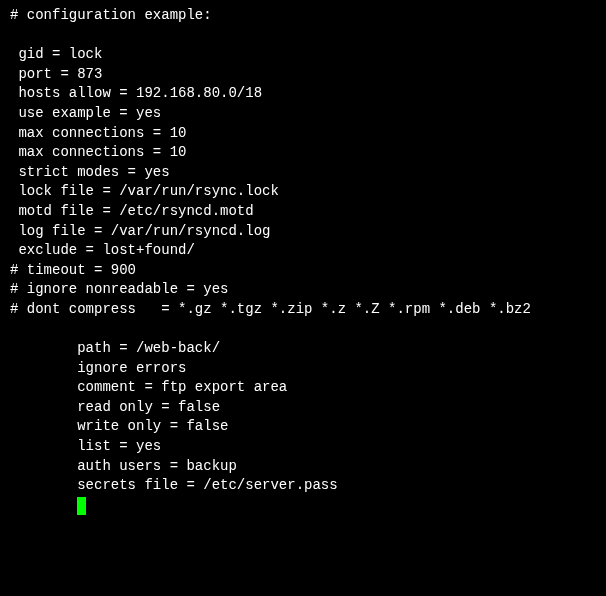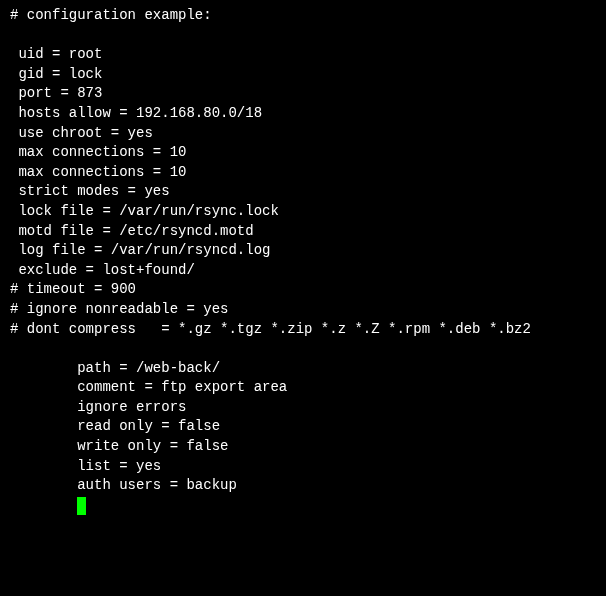--- a/index.html
+++ b/index.html
@@ -30,37 +30,37 @@
       vertical-align: bottom;
       margin-left: 8ch;
     }
   </style>
 </head>
 <body>
 
 <div>
   <div class="line"># configuration example:</div>
   <div class="line"></div>
-  <div class="line"> uid = root</div>
   <div class="line"> gid = lock</div>
   <div class="line"> port = 873</div>
   <div class="line"> hosts allow = 192.168.80.0/18</div>
-  <div class="line"> use chroot = yes</div>
+  <div class="line"> use example = yes</div>
   <div class="line"> max connections = 10</div>
   <div class="line"> max connections = 10</div>
   <div class="line"> strict modes = yes</div>
   <div class="line"> lock file = /var/run/rsync.lock</div>
   <div class="line"> motd file = /etc/rsyncd.motd</div>
   <div class="line"> log file = /var/run/rsyncd.log</div>
   <div class="line"> exclude = lost+found/</div>
   <div class="line"># timeout = 900</div>
   <div class="line"># ignore nonreadable = yes</div>
   <div class="line"># dont compress   = *.gz *.tgz *.zip *.z *.Z *.rpm *.deb *.bz2</div>
   <div class="line"></div>
   <div class="line">        path = /web-back/</div>
+  <div class="line">        ignore errors</div>
   <div class="line">        comment = ftp export area</div>
-  <div class="line">        ignore errors</div>
   <div class="line">        read only = false</div>
   <div class="line">        write only = false</div>
   <div class="line">        list = yes</div>
   <div class="line">        auth users = backup</div>
+  <div class="line">        secrets file = /etc/server.pass</div>
   <div class="line"><span class="cursor"></span></div>
 </div>
 
 </body></html>

